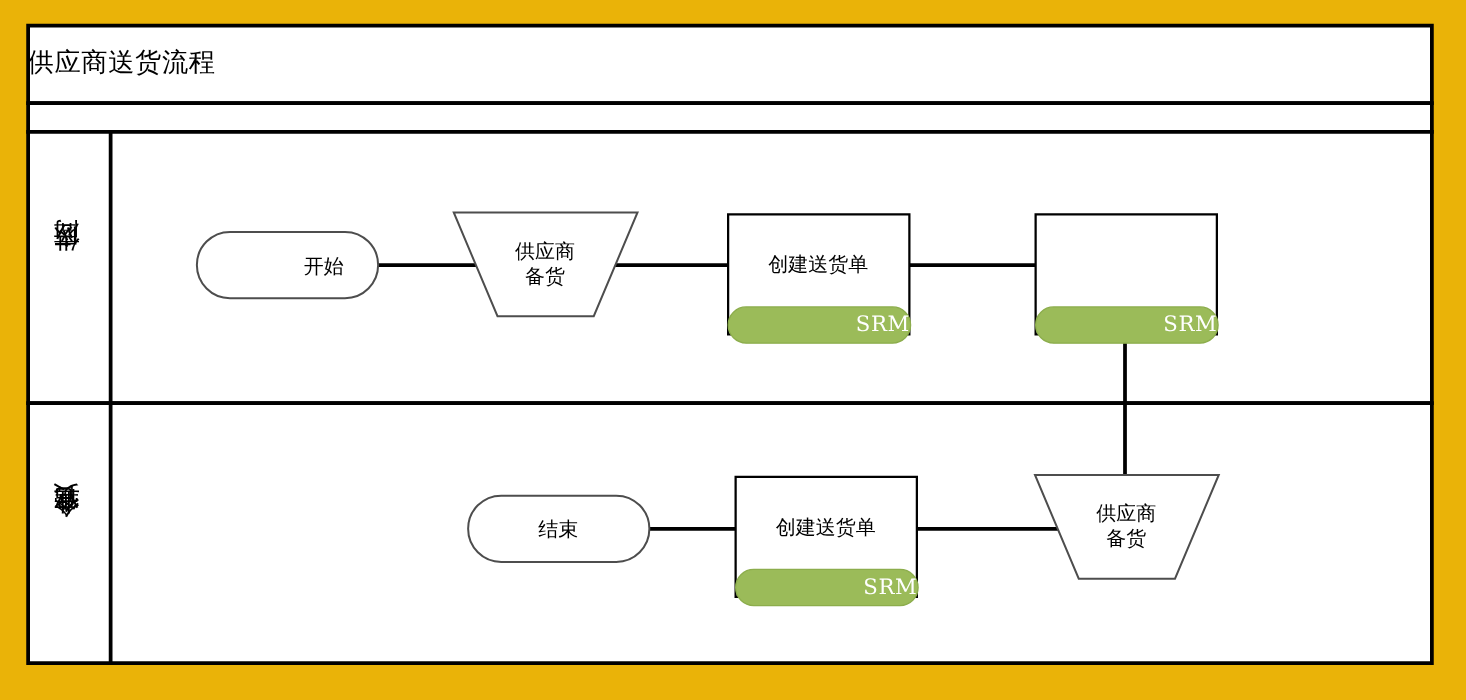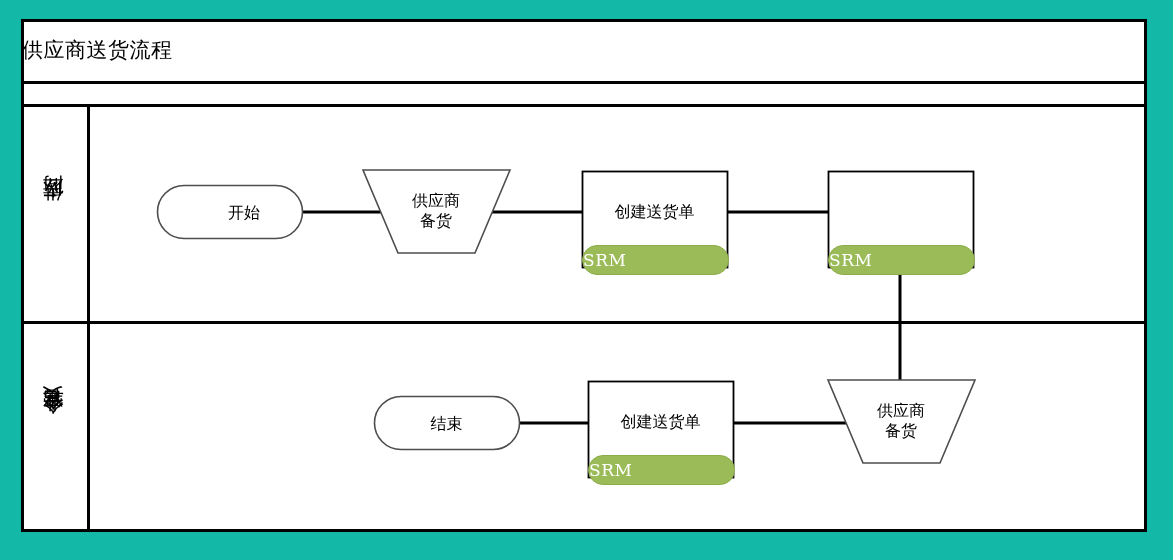--- a/index.html
+++ b/index.html
@@ -10,21 +10,21 @@
   body {
     width: 1173px;
     height: 560px;
     font-family: "DejaVu Sans", "Liberation Sans", sans-serif;
     overflow: hidden;
   }
   #canvas {
     position: relative;
     width: 1173px;
     height: 560px;
-    background: #14b8a6;
+    background: #eab308;
   }
   #svg-layer {
     position: absolute;
     left: 0;
     top: 0;
     width: 1173px;
     height: 560px;
   }
   .lbl {
     position: absolute;
@@ -70,21 +70,21 @@
     font-size: 16px;
   }
   .srm-badge {
     position: absolute;
     background: #9BBB59;
     border: 1px solid #8CAD4C;
     border-radius: 20px;
     color: #ffffff;
     font-size: 17px;
     font-family: "DejaVu Serif", "Liberation Serif", serif;
-    text-align: left;
+    text-align: right;
     line-height: 28px;
     height: 28px;
     letter-spacing: 0.5px;
   }
 </style>
 </head>
 <body>
 
 <div id="canvas">
 
@@ -125,21 +125,21 @@
     <rect x="588.5" y="381.5" width="145" height="96" fill="#ffffff" stroke="#000000" stroke-width="1.8"></rect>
 
     <polygon points="828,380 975,380 940,463 863,463" fill="#ffffff" stroke="#4d4d4d" stroke-width="1.6"></polygon>
   </svg>
 
   <div id="diagram-title">供应商送货流程</div>
 
   <div id="lane-label-supplier" class="lane-label">供应商</div>
   <div id="lane-label-warehouse" class="lane-label">企业仓管员</div>
 
-  <div class="lbl node-text" style="left:159px; top:203px; width:170px;">开始</div>
+  <div class="lbl node-text" style="left:174px; top:203px; width:170px;">开始</div>
 
   <div class="lbl node-text" style="left:371px; top:191px; width:130px;">供应商
 备货</div>
 
   <div class="lbl node-text" style="left:582px; top:202px; width:145px;">创建送货单</div>
   <div class="srm-badge" style="left:582px; top:245px; width:145px;">SRM</div>
 
   <div class="srm-badge" style="left:828px; top:245px; width:145px;">SRM</div>
 
   <div class="lbl node-text" style="left:374px; top:414px; width:145px;">结束</div>

